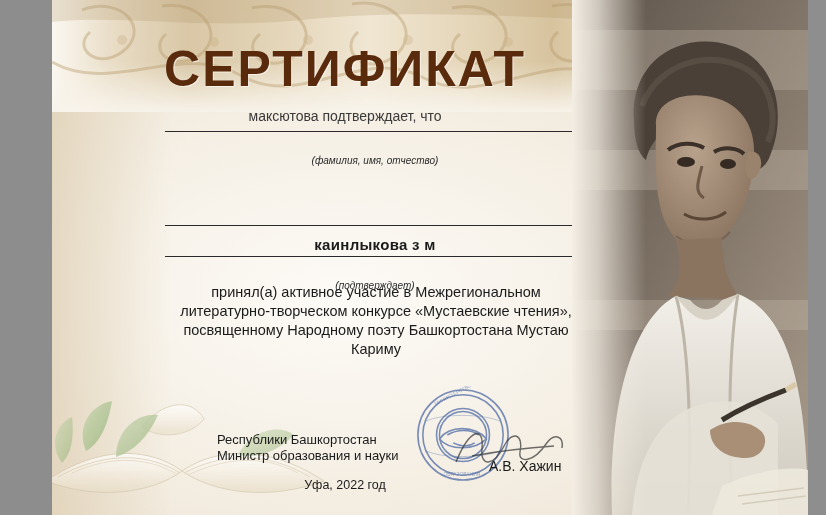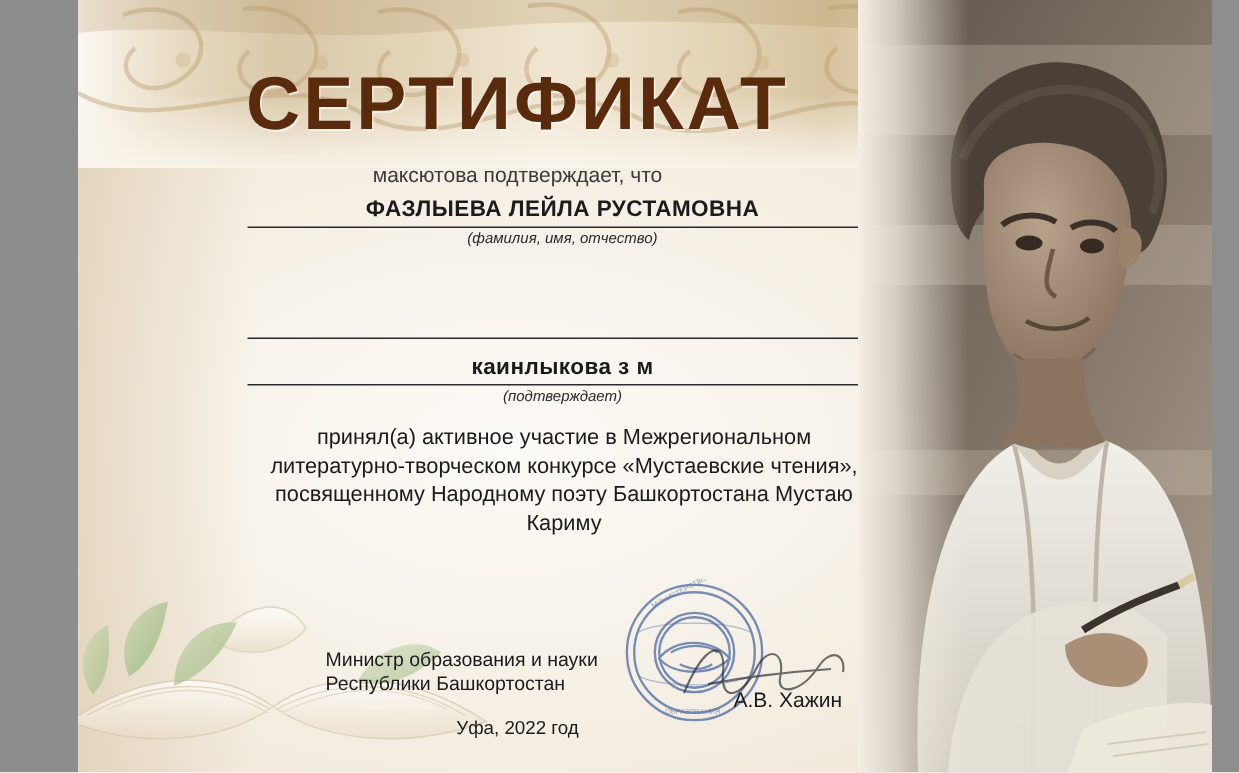--- a/index.html
+++ b/index.html
@@ -149,20 +149,21 @@
   .field-rule {
     border-bottom: 1px solid #2a2a2a;
     height: 0;
     width: 100%;
   }
   .field-caption {
     font-size: 10px;
     font-style: italic;
     color: #2a2a2a;
     padding-top: 2px;
+    margin-top: 21px;
   }
 
   #field-fio { top: 131px; }
   #field-org { top: 170px; }
   #field-blank { top: 205px; }
   #field-head { top: 236px; }
 
   .body-text {
     position: absolute;
     left: 118px; top: 283px;
@@ -276,21 +277,20 @@
       </g>
     </svg>
 
     <div class="content">
 
       <div class="cert-title">СЕРТИФИКАТ</div>
 
       <div class="confirm-line">максютова подтверждает, что</div>
 
       <div class="field" id="field-fio">
-        <div class="field-value bold">ФАЗЛЫЕВА ЛЕЙЛА РУСТАМОВНА</div>
         <div class="field-rule"></div>
         <div class="field-caption">(фамилия, имя, отчество)</div>
       </div>
 
 
       <div class="field" id="field-blank">
         <div class="field-value"></div>
         <div class="field-rule"></div>
         <div class="field-caption"></div>
       </div>
@@ -324,22 +324,22 @@
       </svg>
 
       <svg class="signature-scribble" viewBox="0 0 120 62">
         <g fill="none" stroke="#2b2b2b" stroke-width="1.4" opacity="0.75">
           <path d="M6 44 C 20 10, 34 8, 32 30 C 30 50, 44 48, 54 28 C 62 12, 74 16, 70 34 C 68 46, 84 44, 96 26 C 104 14, 114 18, 112 30"></path>
           <path d="M22 38 C 44 34, 74 30, 104 28"></path>
         </g>
       </svg>
 
       <div class="signature-block">
+        <div>Республики Башкортостан</div>
         <div>Министр образования и науки</div>
-        <div>Республики Башкортостан</div>
       </div>
 
       <div class="signer-name">А.В. Хажин</div>
 
       <div class="place-date">Уфа, 2022 год</div>
     </div>
 
     <div class="photo-frame">
       <svg class="photo-svg" width="236" height="515" viewBox="0 0 236 515">
         <defs>

